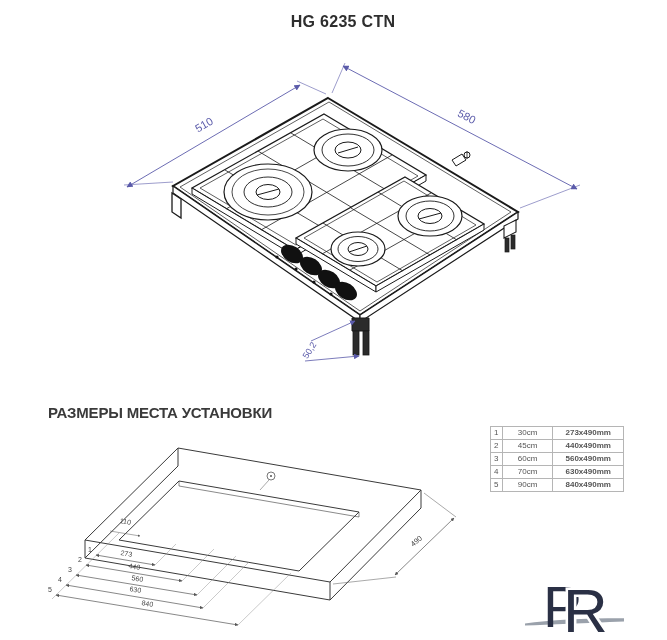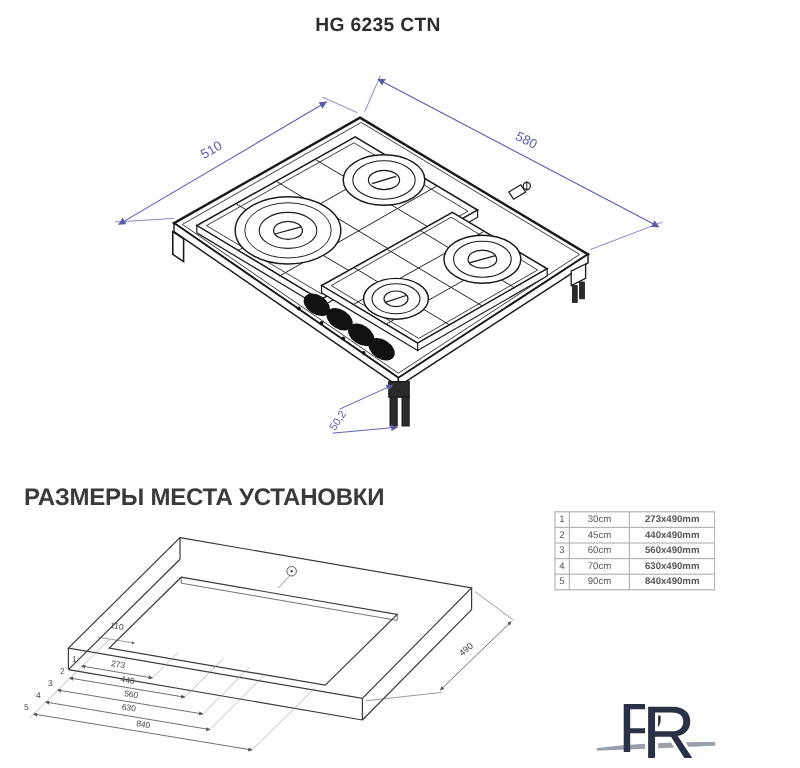--- a/index.html
+++ b/index.html
@@ -1,20 +1,20 @@
 <!DOCTYPE html>
 <html><head>
 <meta charset="utf-8">
 <style>
   html,body{margin:0;padding:0;background:#ffffff;}
   .page{position:relative;width:596px;height:640px;background:#fff;overflow:hidden;
-        font-family:"Liberation Sans",sans-serif;}
+        font-family:"Liberation Sans",sans-serif;margin-left:28px;}
   .title{position:absolute;top:13px;left:0;width:630px;text-align:center;
          font-size:16px;font-weight:bold;color:#2e2e2e;letter-spacing:.3px;}
-  .heading{position:absolute;top:404px;left:20px;font-size:20px;font-weight:bold;
+  .heading{position:absolute;top:404px;left:20px;font-size:15px;font-weight:bold;
            color:#3a3a3a;letter-spacing:-.2px;}
   .hob-svg{position:absolute;left:0;top:55px;}
   .cut-svg{position:absolute;left:0;top:435px;}
   .logo-svg{position:absolute;left:497px;top:572px;}
   .itable{position:absolute;top:426px;left:462px;border-collapse:collapse;
           font-size:8px;color:#555;background:#fff;}
   .itable td{border:1px solid #b5b5b5;text-align:center;padding:0;height:12px;line-height:12px;}
   .itable .c1{width:18px;}
   .itable .c2{width:85px;}
   .itable .c3{width:98px;font-weight:bold;}

